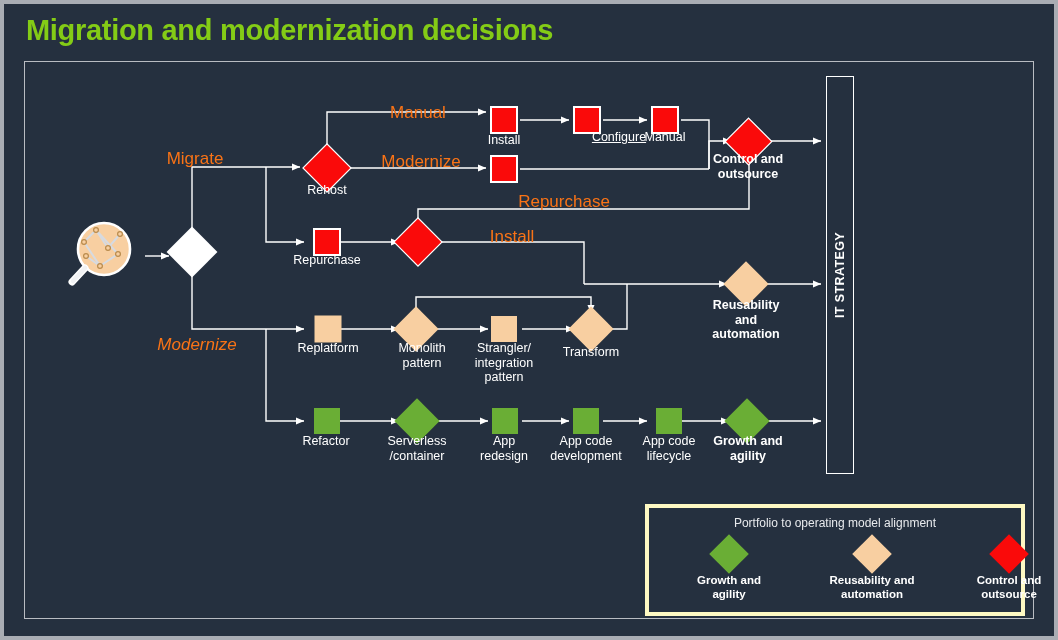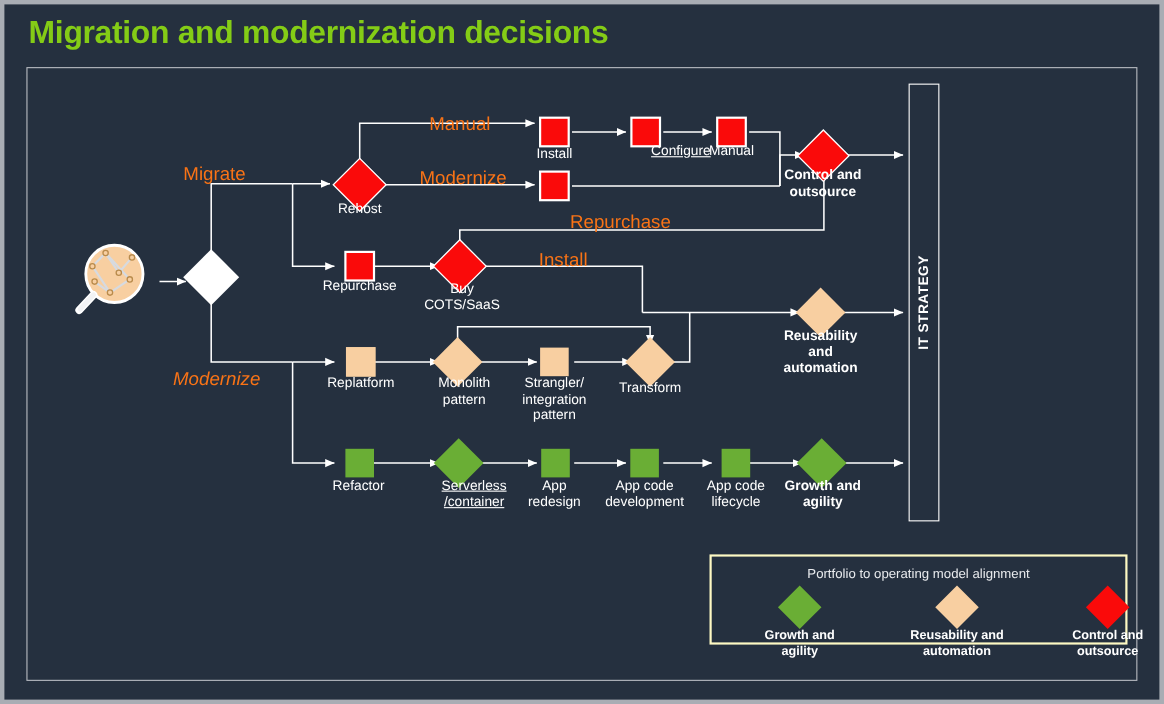--- a/index.html
+++ b/index.html
@@ -39,22 +39,22 @@
   }
   #strategy-text{
     position:absolute;left:822px;top:72px;width:28px;height:398px;
     display:flex;align-items:center;justify-content:center;
   }
   #strategy-text span{
     transform:rotate(-90deg);white-space:nowrap;
     color:#ffffff;font-weight:bold;font-size:12.5px;letter-spacing:0.4px;
   }
   #legend{
-    position:absolute;left:641px;top:500px;width:380px;height:82px;
-    border:2px solid #fef9c3;box-sizing:border-box;
+    position:absolute;left:641px;top:500px;width:380px;height:112px;
+    border:4px solid #fef9c3;box-sizing:border-box;
   }
   #legend-title{
     position:absolute;left:50%;top:8px;transform:translateX(-50%);
     color:#e8eaed;font-size:12px;white-space:nowrap;
   }
   .legend-item{position:absolute;top:32px;width:120px;text-align:center;}
   .legend-dia{
     width:28px;height:28px;margin:0 auto;transform:rotate(45deg);
   }
   .legend-cap{
@@ -184,36 +184,34 @@
 
 
   <div class="node-label" style="left:323px;top:179px;width:90px;">Rehost</div>
   <div class="node-label" style="left:500px;top:129px;width:90px;">Install</div>
   <div class="node-label" style="left:615px;top:126px;width:100px;text-decoration:underline;">Configure</div>
   <div class="node-label" style="left:661px;top:126px;width:90px;">Manual</div>
   <div class="node-label bold" style="left:744px;top:148px;width:110px;">Control and
 outsource</div>
 
   <div class="node-label" style="left:323px;top:249px;width:110px;">Repurchase</div>
-  <div class="node-label" style="left:416px;top:251px;width:110px;">Buy
-COTS/SaaS</div>
 
   <div class="node-label" style="left:324px;top:337px;width:110px;">Replatform</div>
   <div class="node-label" style="left:418px;top:337px;width:100px;">Monolith
 pattern</div>
   <div class="node-label" style="left:500px;top:337px;width:100px;">Strangler/
 integration
 pattern</div>
   <div class="node-label" style="left:587px;top:341px;width:100px;">Transform</div>
   <div class="node-label bold" style="left:742px;top:294px;width:110px;">Reusability
 and
 automation</div>
 
   <div class="node-label" style="left:322px;top:430px;width:100px;">Refactor</div>
-  <div class="node-label" style="left:427px;top:430px;width:100px;text-decoration:underline;">Serverless
+  <div class="node-label" style="left:413px;top:430px;width:100px;">Serverless
 /container</div>
   <div class="node-label" style="left:500px;top:430px;width:90px;">App
 redesign</div>
   <div class="node-label" style="left:582px;top:430px;width:110px;">App code
 development</div>
   <div class="node-label" style="left:665px;top:430px;width:90px;">App code
 lifecycle</div>
   <div class="node-label bold" style="left:744px;top:430px;width:100px;">Growth and
 agility</div>
 

